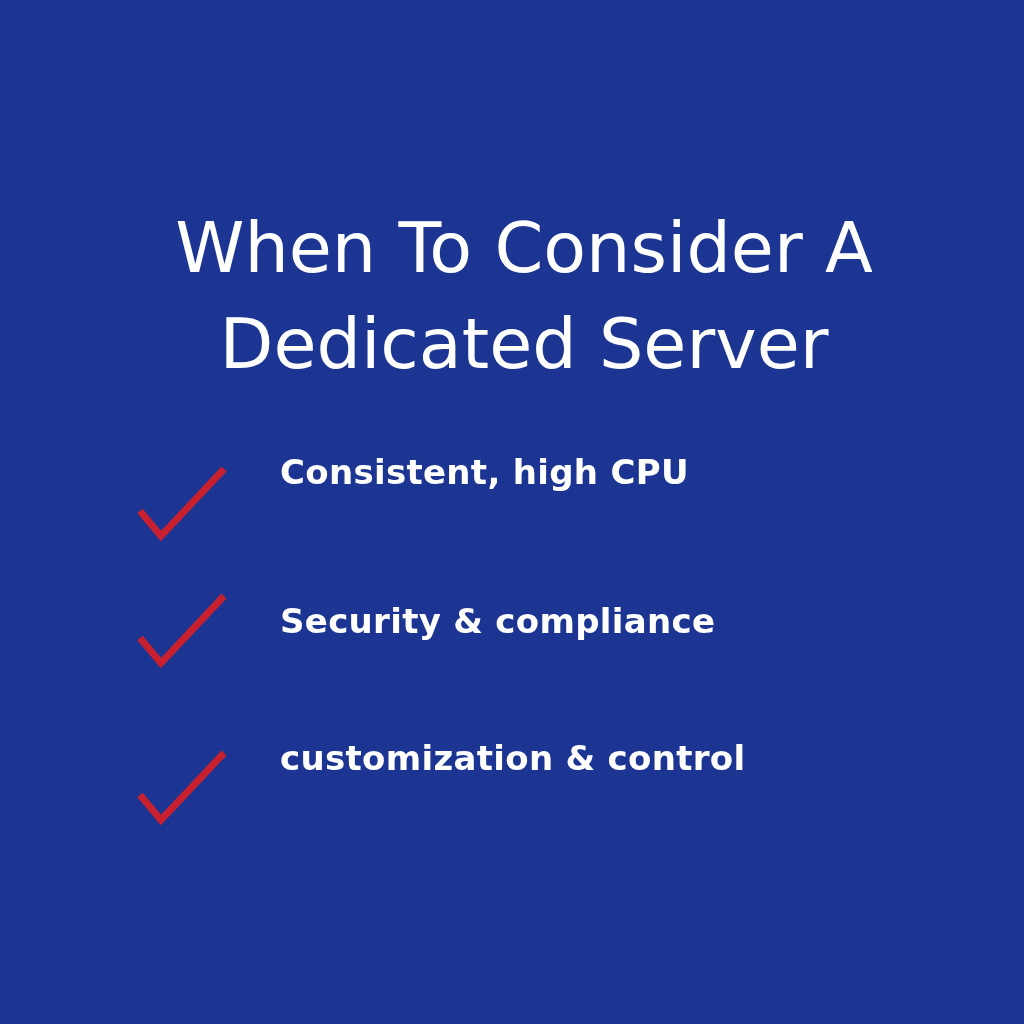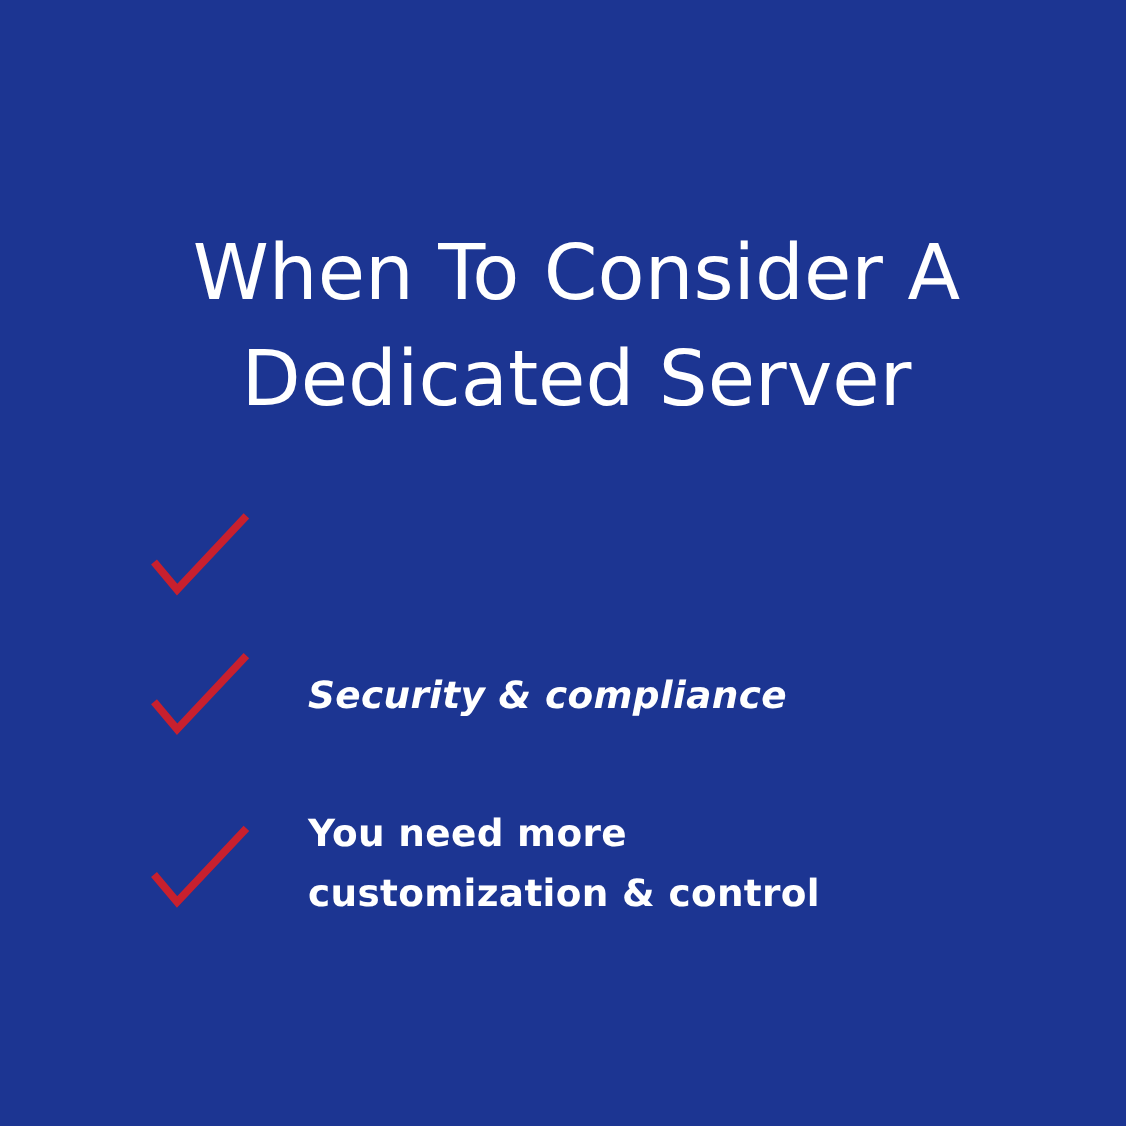--- a/index.html
+++ b/index.html
@@ -67,35 +67,35 @@
   <span>Dedicated Server</span>
 </h1>
 
 <div class="list">
 
   <div class="item" style="top:443px;">
     <svg class="check" style="top:18px;" viewBox="0 0 95 85">
       <polyline points="5,50 26,75 89,8" fill="none" stroke="#c8202e" stroke-width="7" stroke-linecap="butt" stroke-linejoin="miter"></polyline>
     </svg>
     <div class="item-text" style="top:2px;">
+      <span>Consistent, high CPU</span>
     </div>
   </div>
 
   <div class="item" style="top:586px;">
     <svg class="check" style="top:2px;" viewBox="0 0 95 85">
       <polyline points="5,50 26,75 89,8" fill="none" stroke="#c8202e" stroke-width="7" stroke-linecap="butt" stroke-linejoin="miter"></polyline>
     </svg>
-    <div class="item-text" style="top:20px;font-style:italic;">
+    <div class="item-text" style="top:8px;">
       <span>Security &amp; compliance</span>
     </div>
   </div>
 
   <div class="item" style="top:729px;">
     <svg class="check" style="top:16px;" viewBox="0 0 95 85">
       <polyline points="5,50 26,75 89,8" fill="none" stroke="#c8202e" stroke-width="7" stroke-linecap="butt" stroke-linejoin="miter"></polyline>
     </svg>
     <div class="item-text" style="top:2px;">
-      <span>You need more</span>
       <span>customization &amp; control</span>
     </div>
   </div>
 
 </div>
 
 </body></html>

